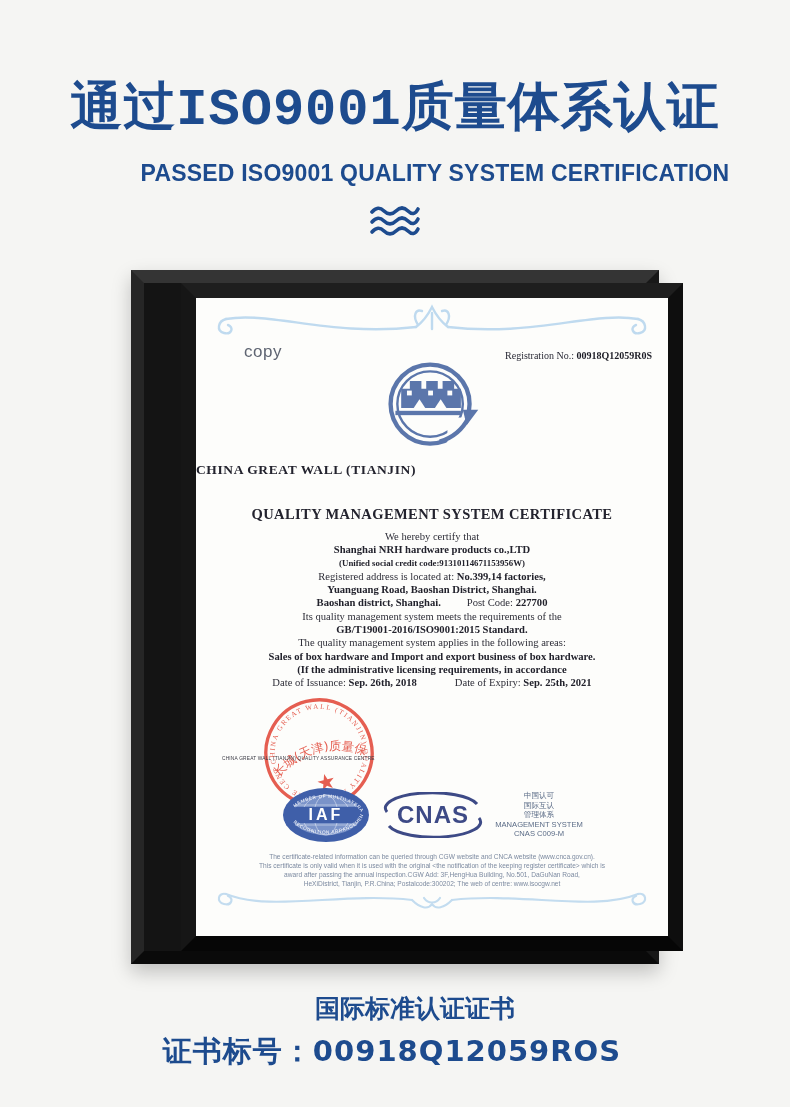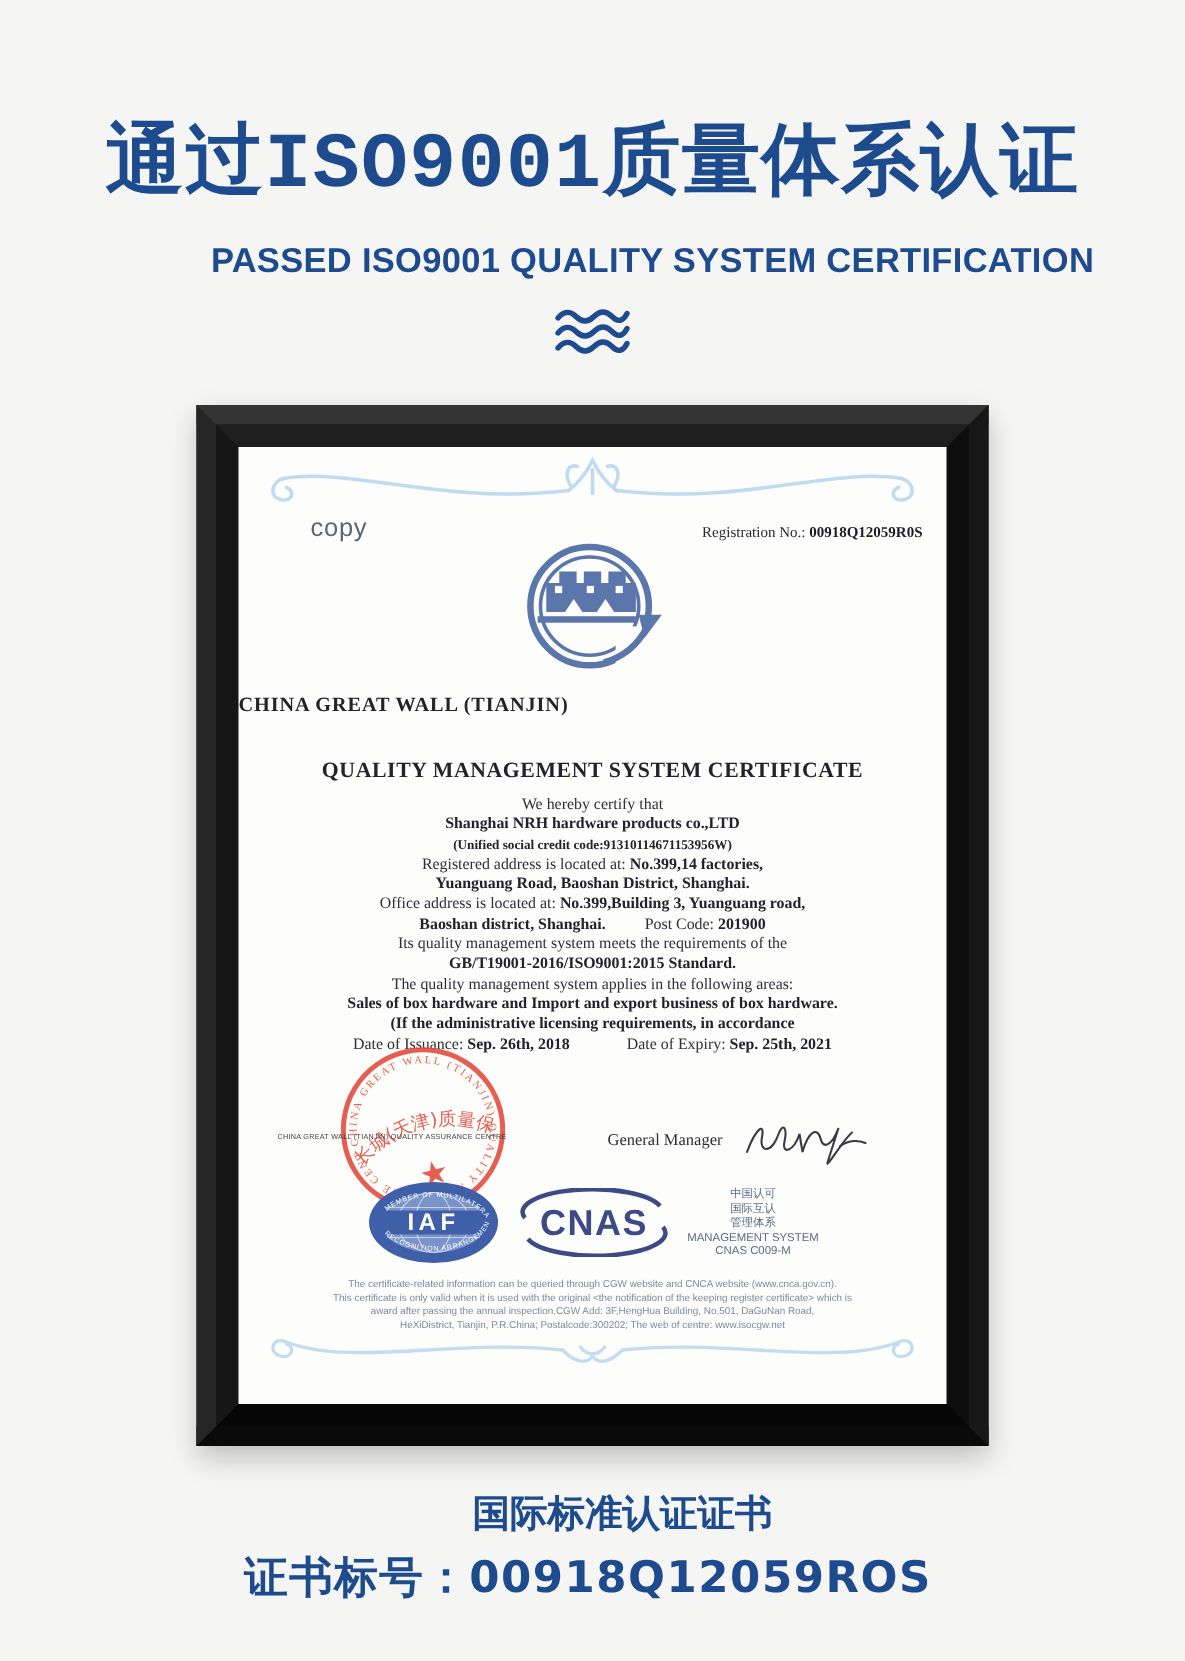--- a/index.html
+++ b/index.html
@@ -11,21 +11,21 @@
   .hero-title { position:absolute; top:72px; left:0; width:790px; text-align:center;
     font-family:Liberation Mono, monospace; font-weight:bold; font-size:52px; color:#1d4b8e; letter-spacing:1px; }
   .hero-sub { position:absolute; top:160px; left:0; width:790px; text-align:center;
     font-family:"Liberation Sans", sans-serif; font-weight:bold; font-size:23px; color:#1d4b8e; letter-spacing:0.2px;margin-left:40px; }
   .wave-wrap { position:absolute; top:205px; left:0; width:790px; text-align:center; }
 
   
   .frame { position:absolute; left:131px; top:270px; width:528px; height:694px;
     background:#141414; box-shadow:0 8px 18px rgba(0,0,0,0.22); }
   .bevel1 { width:100%; height:100%; border:13px solid; border-color:#343434 #181818 #0a0a0a #262626; }
-  .bevel2 { width:100%; height:100%; border:15px solid; border-color:#1e1e1e #0e0e0e #060606 #161616; }
+  .bevel2 { width:100%; height:100%; border:15px solid; border-color:#1e1e1e #0e0e0e #060606 #161616;margin-left:37px; }
   .cert { position:relative; width:100%; height:100%; background:#fdfdfb; overflow:hidden;
     font-family:"Liberation Serif", serif; color:#2e2e38; }
 
   .orn-top { position:absolute; top:5px; left:50%; transform:translateX(-50%); }
   .orn-bottom { position:absolute; top:586px; left:50%; transform:translateX(-50%); }
 
   .copy-label { position:absolute; left:48px; top:44px; font-family:"Liberation Sans", sans-serif;
     font-size:17px; color:#5f6572; letter-spacing:0.5px; }
   .registration { position:absolute; right:16px; top:52px; font-size:10px; color:#2a2a36; }
   .registration .num { font-weight:bold; color:#1c1c26; }
@@ -114,22 +114,21 @@
 
           <div class="org1">CHINA GREAT WALL  (TIANJIN)</div>
           <div class="doc-title">QUALITY MANAGEMENT SYSTEM CERTIFICATE</div>
 
           <div class="cert-body">
             <div><span>We hereby certify that</span></div>
             <div class="b">Shanghai NRH hardware products co.,LTD</div>
             <div class="b small">(Unified social credit code:91310114671153956W)</div>
             <div><span>Registered address is located at: </span><span class="b">No.399,14 factories,</span></div>
             <div class="b">Yuanguang Road, Baoshan District, Shanghai.</div>
-            <div><span>Office address is located at: </span><span class="b">No.399,Building 3, Yuanguang road,</span></div>
-            <div><span class="b">Baoshan district, Shanghai.</span><span class="gap1"></span><span>Post Code: </span><span class="b">201900</span></div>
+            <div><span class="b">Baoshan district, Shanghai.</span><span class="gap1"></span><span>Post Code: </span><span class="b">227700</span></div>
             <div><span>Its quality management system meets the requirements of the</span></div>
             <div class="b">GB/T19001-2016/ISO9001:2015 Standard.</div>
             <div><span>The quality management system applies in the following areas:</span></div>
             <div class="b">Sales of box hardware and Import and export business of box hardware.</div>
             <div class="b">(If the administrative licensing requirements, in accordance</div>
             <div><span>Date of Issuance: </span><span class="b">Sep. 26th, 2018</span><span class="gap2"></span><span>Date of Expiry: </span><span class="b">Sep. 25th, 2021</span></div>
           </div>
 
           <svg class="stamp" width="118" height="118" viewBox="0 0 120 120">
             <defs>
@@ -140,29 +139,20 @@
             <text font-size="7.2" fill="#e2493a" letter-spacing="1.6" font-family="Liberation Serif, serif">
               <textPath href="#ringpath">CHINA GREAT WALL (TIANJIN) QUALITY ASSURANCE CENTRE</textPath>
             </text>
             <text font-size="12.5" fill="#e2493a" font-family="DejaVu Sans, sans-serif">
               <textPath href="#arcpath">长城(天津)质量保证中心</textPath>
             </text>
             <text x="60" y="98" font-size="22" fill="#e2493a" text-anchor="middle">★</text>
           </svg>
           <div class="stamp-caption">CHINA GREAT WALL (TIANJIN) QUALITY ASSURANCE CENTRE</div>
 
-          <div class="gm-row">
-            <span class="gm-label">General Manager</span>
-            <svg width="86" height="36" viewBox="0 0 86 36">
-              <g stroke="#3a3a44" stroke-width="1.4" fill="none" stroke-linecap="round">
-                <path d="M4,26 C10,10 16,6 14,16 C12,26 20,28 25,14 C28,6 31,10 29,19 C27,28 35,26 39,14 L41,26 C45,12 51,9 53,17 C55,25 61,21 65,10 L58,32 C55,40 68,18 74,13"></path>
-                <path d="M66,22 C72,18 78,18 83,20"></path>
-              </g>
-            </svg>
-          </div>
 
           <div class="logos-row">
             <svg width="90" height="58" viewBox="0 0 90 58">
               <ellipse cx="45" cy="29" rx="43" ry="27" fill="#3f5fa9"></ellipse>
               <ellipse cx="45" cy="29" rx="35" ry="20" fill="#7a93c9"></ellipse>
               <g stroke="rgba(255,255,255,0.55)" stroke-width="0.8" fill="none">
                 <ellipse cx="45" cy="29" rx="12" ry="20"></ellipse>
                 <ellipse cx="45" cy="29" rx="24" ry="20"></ellipse>
                 <line x1="10" y1="29" x2="80" y2="29"></line>
                 <line x1="14" y1="19" x2="76" y2="19"></line>

